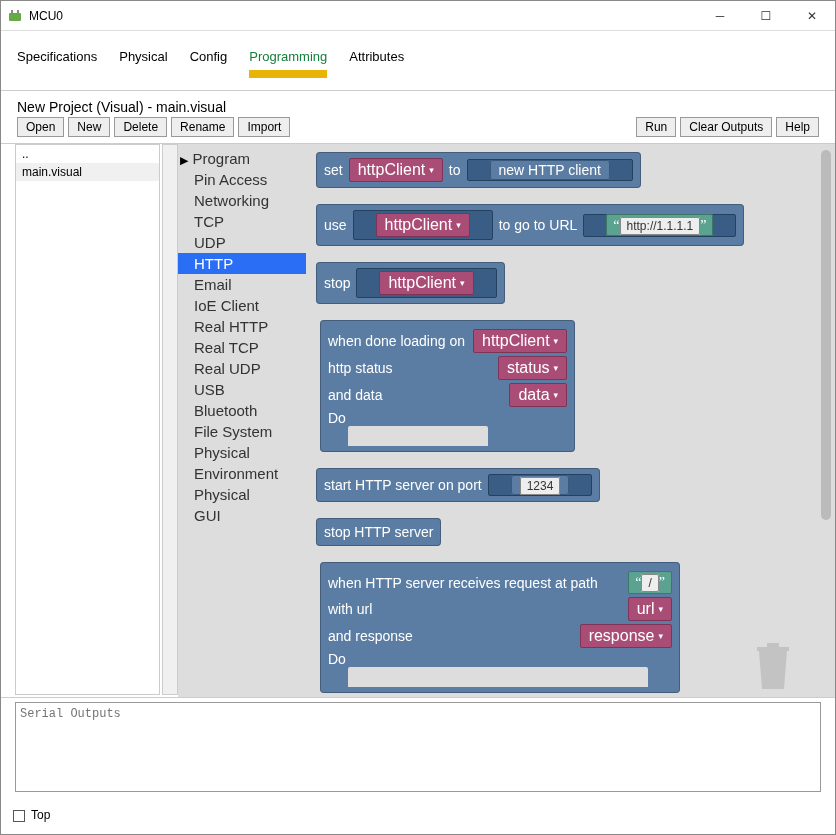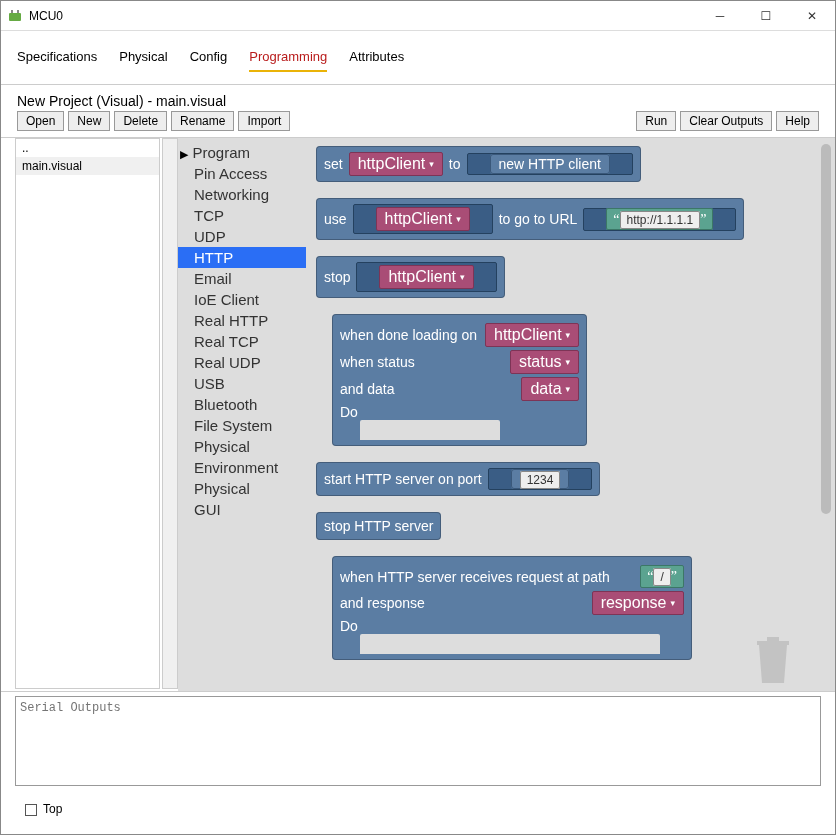--- a/index.html
+++ b/index.html
@@ -4,21 +4,21 @@
   <style>
     * { margin:0; padding:0; box-sizing:border-box; font-family:"Segoe UI",Arial,sans-serif; }
     body { background:#fff; width:836px; height:835px; overflow:hidden; border:1px solid #888; position:relative;}
     .titlebar { height:30px; background:#fff; border-bottom:1px solid #ddd; display:flex; align-items:center; padding-left:6px; }
     .titlebar .icon { width:16px;height:16px;margin-right:6px;}
     .titlebar .title { font-size:12px; color:#000;}
     .win-controls { margin-left:auto; display:flex;}
     .win-btn { width:46px; height:30px; display:flex;align-items:center;justify-content:center; font-size:12px; color:#333;}
     .tabs { display:flex; padding:18px 16px 12px; gap:22px; font-size:13px; border-bottom:1px solid #ccc; }
     .tab { padding-bottom:6px; cursor:pointer;}
-    .tab.active { color:#b91c1c; border-bottom:2px solid #eab308;}
+    .tab.active { color:#15803d; border-bottom:8px solid #eab308;}
     .proj-title { padding:8px 16px 2px; font-size:14px;}
     .toolbar { display:flex; padding:0 16px 6px; gap:4px;}
     .tbbtn { font-size:12px; padding:2px 8px; background:#eee; border:1px solid #999; cursor:pointer;}
     .toolbar .spacer { flex:1;}
     .workspace { display:flex; height:555px; border-top:1px solid #ccc; border-bottom:1px solid #ccc;}
     .filelist { width:145px; border:1px solid #ccc; margin:0 2px 2px 14px; font-size:12px; background:#fff; }
     .filelist .item { padding:2px 6px;}
     .filelist .item.sel { background:#f0f0f0;}
     .filelist-scroll{width:16px;background:#f0f0f0;border:1px solid #ccc;margin:0 0 2px 0;}
     .categories { width:128px; background:#ddd; padding:4px 0; font-size:15px; font-family:Arial; color:#333;}
@@ -30,25 +30,25 @@
     .trash { position:absolute; right:40px; bottom:4px; width:44px; height:54px; opacity:0.3;}
     .block { position:relative; border-radius:4px; color:#fff; font-size:14px; padding:6px 8px; margin:8px 10px; display:inline-flex; align-items:center; gap:6px; box-shadow:inset 0 0 0 1px rgba(0,0,0,.25);}
     .block.blue { background:#5b7da3;}
     .varslot { background:#a94d76; border:1px solid #7d3456; padding:2px 8px; border-radius:2px; font-size:16px; display:inline-flex;align-items:center;gap:4px;}
     .varslot::after{content:"▾";font-size:9px;}
     .inputslot { background:#3a5d85; border:1px solid #24415f; padding:2px 22px; border-radius:2px;}
     .strslot { background:#5ba390; border:1px solid #3c7767; padding:2px 6px; border-radius:2px; color:#fff;}
     .strslot .q{font-family:Georgia;}
     .numslot { background:#5b7da3;border:1px solid #3a587a; padding:1px 8px;border-radius:3px;color:#fff;}
     .numin { background:#eee;color:#333;padding:1px 6px;border-radius:2px;font-size:12px;border:1px solid #888;}
-    .multiblock { background:#5b7da3; border-radius:4px; padding:6px 8px; margin:8px 26px; color:#fff; font-size:14px; display:inline-block; box-shadow:inset 0 0 0 1px rgba(0,0,0,.25);}
+    .multiblock { background:#5b7da3; border-radius:4px; padding:6px 8px; margin:8px 14px; color:#fff; font-size:14px; display:inline-block; box-shadow:inset 0 0 0 1px rgba(0,0,0,.25);}
     .multiblock .row{display:flex;align-items:center;gap:8px;margin:3px 0;justify-content:space-between;}
     .do-mouth{background:#ddd;height:20px;width:140px;margin-left:20px;border-radius:2px 2px 0 0;}
     .serial { margin:4px 14px; height:90px; border:1px solid #999; background:#fff; font-family:"Courier New",monospace; font-size:12px; padding:4px; color:#888; resize:none; width:calc(100% - 28px);}
-    .bottom { padding:8px 24px; font-size:12px; display:flex;align-items:flex-end;gap:6px;}
+    .bottom { padding:8px 12px; font-size:12px; display:flex;align-items:flex-end;gap:6px;}
     .checkbox{width:12px;height:12px;border:1px solid #555;}
   </style>
 </head>
 <body>
 
 
 
 <div class="titlebar">
   <svg class="icon" viewBox="0 0 16 16">
       <rect x="2" y="5" width="12" height="8" fill="#6a4" rx="1"></rect>
@@ -134,21 +134,21 @@
       <span>stop</span>
       <span class="inputslot"><span class="varslot">httpClient</span></span>
     </div><br>
 
     <div class="multiblock">
       <div class="row">
           <span>when done loading on</span>
           <span class="varslot">httpClient</span>
         </div>
       <div class="row">
-          <span>when status</span>
+          <span>http status</span>
           <span class="varslot">status</span>
         </div>
       <div class="row">
           <span>and data</span>
           <span class="varslot">data</span>
         </div>
       <div><span>Do</span><div class="do-mouth"></div></div>
     </div><br>
 
     <div class="block blue">
@@ -157,20 +157,24 @@
     </div><br>
 
     <div class="block blue">
       <span>stop HTTP server</span>
     </div><br>
 
     <div class="multiblock" style="min-width:360px;">
       <div class="row">
           <span>when HTTP server receives request at path</span>
           <span class="strslot"><span class="q">“</span><span class="numin">/</span><span class="q">”</span></span>
+        </div>
+      <div class="row">
+          <span>with url</span>
+          <span class="varslot">url</span>
         </div>
       <div class="row">
           <span>and response</span>
           <span class="varslot">response</span>
         </div>
       <div><span>Do</span><div class="do-mouth" style="width:300px"></div></div>
     </div>
 
     <svg class="trash" viewBox="0 0 44 54">
         <path d="M8 12h28l-3 38H11z M6 8h32v4H6z M16 4h12v4H16z" fill="#888"></path>

